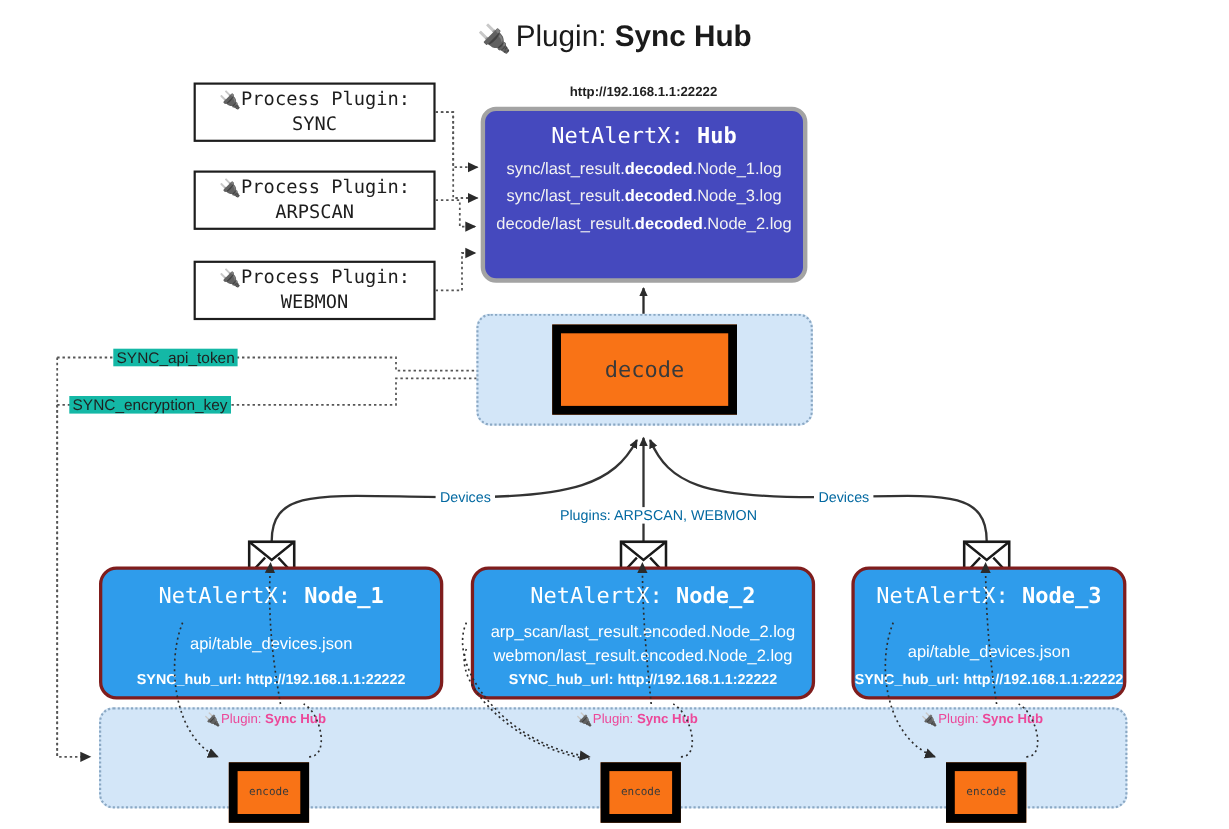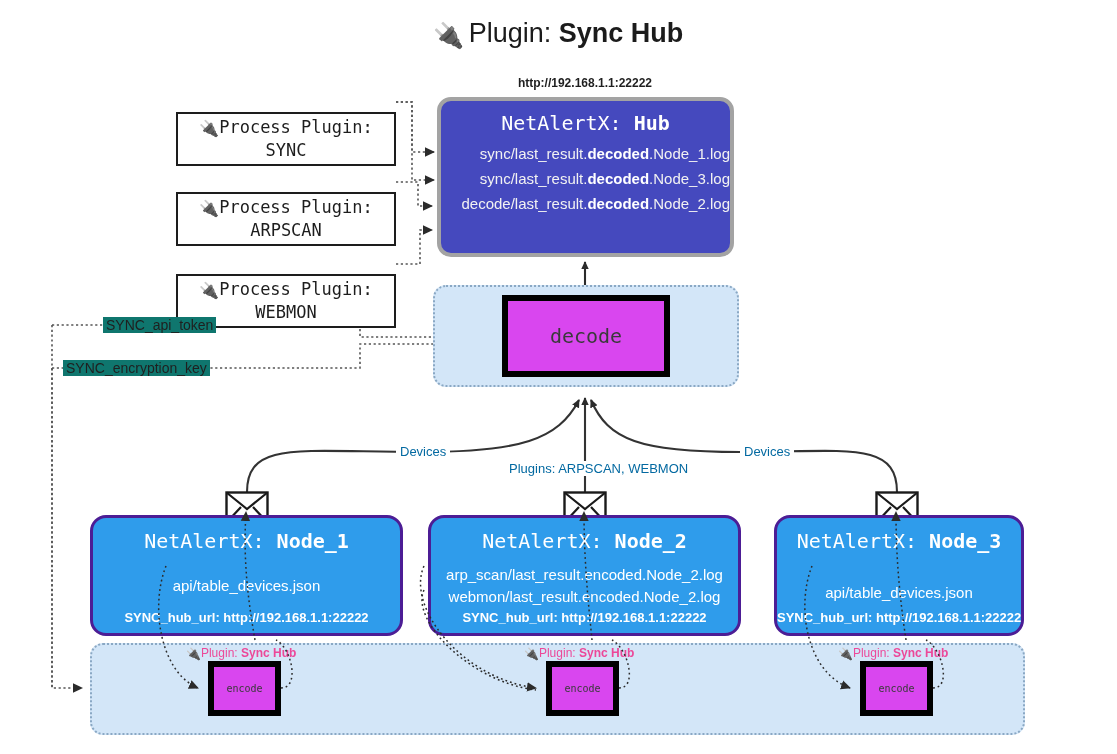--- a/index.html
+++ b/index.html
@@ -22,21 +22,20 @@
   #title .plug{font-size:25px;margin-right:4px;vertical-align:-2px;}
   #title .b{font-weight:bold;}
 
   
   .procbox{
     border:2px solid #1d1d1d;background:#ffffff;
     font-family:"DejaVu Sans Mono","Liberation Mono",monospace;
     font-size:17px;color:#1d1d1d;line-height:1.35;
     display:flex;flex-direction:column;align-items:center;justify-content:center;
     text-align:center;
-    margin-top:37px;
   }
   .procbox .l1{display:block;white-space:nowrap;}
   .procbox .l2{display:block;white-space:nowrap;}
   .procbox .plug{font-size:16px;vertical-align:-1px;}
 
   
   #hub-url{
     position:absolute;left:440px;top:76px;width:290px;text-align:center;
     font-size:12px;font-weight:bold;color:#1f1f1f;white-space:nowrap;
   }
@@ -46,48 +45,48 @@
     display:flex;flex-direction:column;align-items:center;
     padding-top:10px;box-sizing:border-box;
   }
   #hub .hubtitle{
     font-family:"DejaVu Sans Mono","Liberation Mono",monospace;
     font-size:20px;color:#ffffff;white-space:nowrap;margin-bottom:6px;
   }
   #hub .hubtitle b{font-weight:bold;}
   #hub .logline{
     font-size:15px;color:#f2f2f2;white-space:nowrap;line-height:1.68;
-    text-align:right;width:100%;
+    text-align:center;width:100%;
   }
   #hub .logline b{font-weight:bold;color:#ffffff;}
 
   
   .bluebox{
     background:#d3e6f8;border:2px dotted #8aa8c4;border-radius:13px;
   }
 
   
   .whitebox{
-    background:#d946ef;border:6px solid #000000;
+    background:#f97316;border:8px solid #000000;
     display:flex;align-items:center;justify-content:center;
     font-family:"DejaVu Sans Mono","Liberation Mono",monospace;
     color:#3a3a3a;
   }
   #decode{left:502px;top:295px;width:168px;height:82px;font-size:20px;}
-  .encodebox{width:73px;height:55px;font-size:10px;}
+  .encodebox{width:73px;height:55px;font-size:10px;margin-top:32px;}
 
   
   .keylabel{
     position:absolute;font-size:14px;color:#1f1f1f;white-space:nowrap;
-    background:#0f766e;padding:0 3px;
+    background:#14b8a6;padding:0 3px;
   }
 
   
   .nodecard{
-    background:#2f9ceb;border:3px solid #4c1d95;border-radius:16px;
+    background:#2f9ceb;border:3px solid #7f1d1d;border-radius:16px;
     display:flex;flex-direction:column;align-items:center;
     box-sizing:border-box;padding-top:11px;
   }
   .nodecard .ntitle{
     font-family:"DejaVu Sans Mono","Liberation Mono",monospace;
     font-size:20px;color:#ffffff;white-space:nowrap;
   }
   .nodecard .ntitle b{font-weight:bold;}
   .nodecard .nline{
     font-size:15px;color:#ffffff;white-space:nowrap;line-height:1.5;

